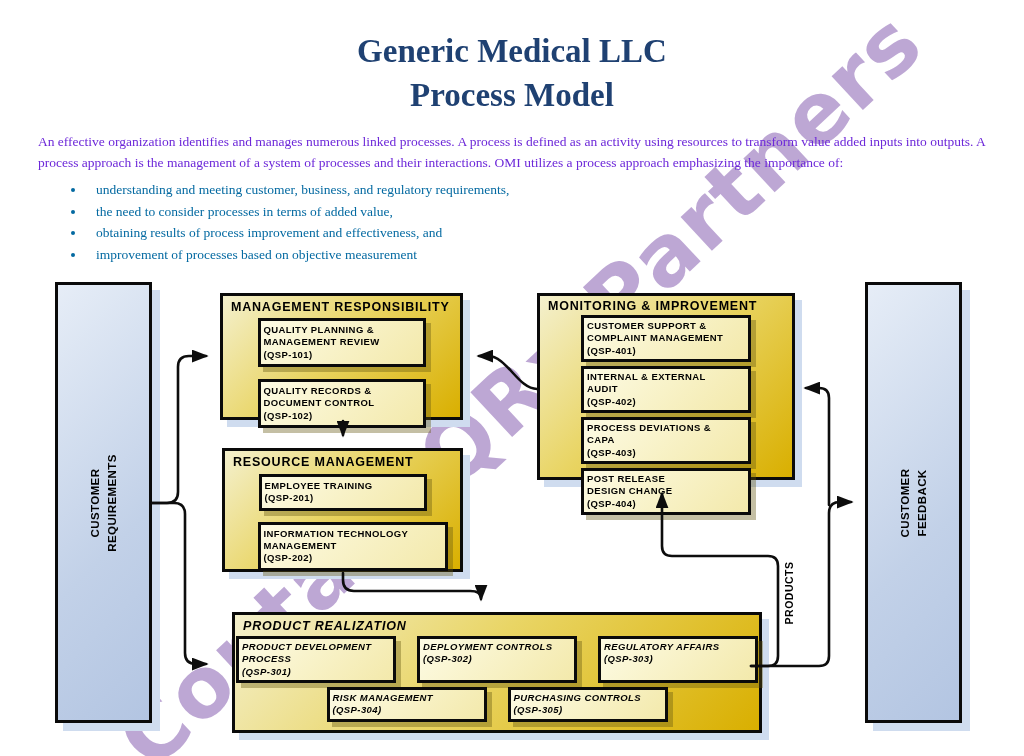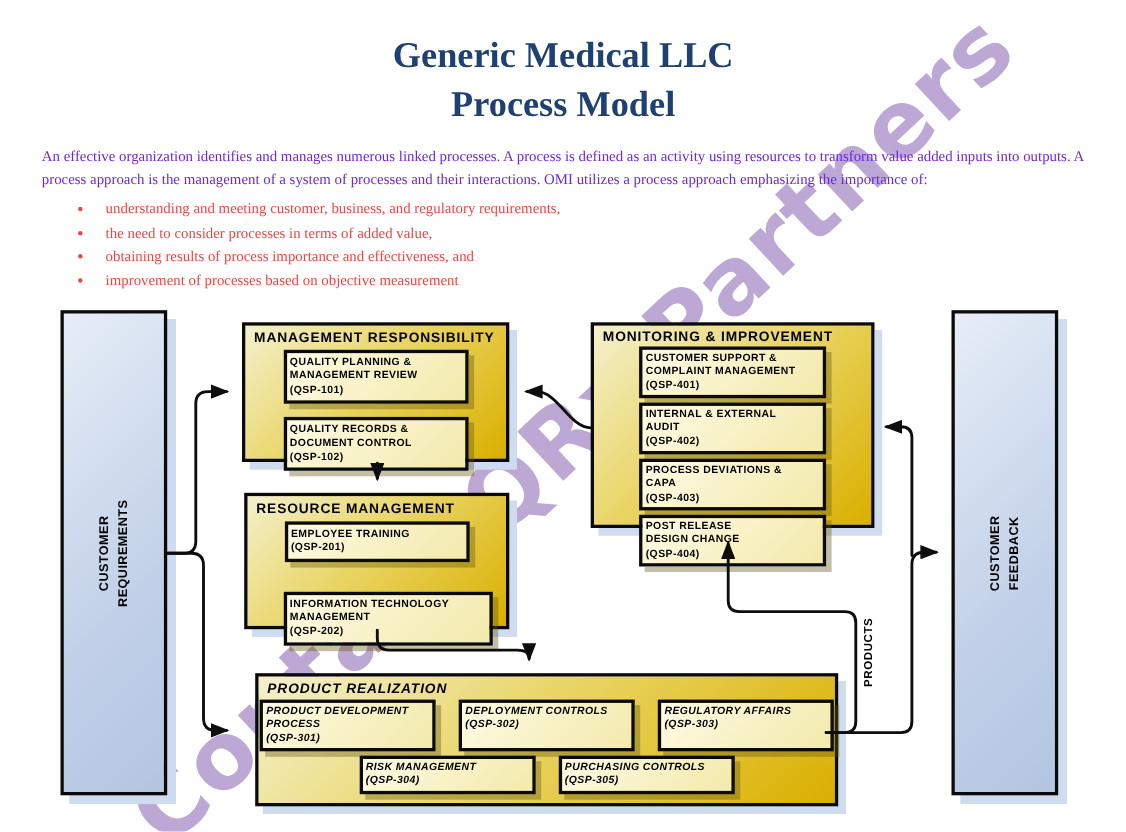--- a/index.html
+++ b/index.html
@@ -20,21 +20,21 @@
   .hdr h1{
     margin:0;font-family:"Liberation Serif",serif;font-weight:bold;
     font-size:33px;line-height:1.32;color:#1f4172;
   }
   .intro{
     position:absolute;left:38px;top:132px;width:952px;z-index:2;
     font-family:"Liberation Serif",serif;font-size:13.5px;line-height:1.55;color:#6d28d9;
   }
   .bullets{
     position:absolute;left:62px;top:180px;width:700px;z-index:2;
-    font-family:"Liberation Serif",serif;font-size:13.5px;line-height:1.45;color:#ef4444;
+    font-family:"Liberation Serif",serif;font-size:13.5px;line-height:1.45;color:#0369a1;
   }
   .bullets ul{margin:0;padding-left:24px;}
   .bullets li{margin:0 0 2px 0;padding-left:10px;}
   
   .gbox{
     position:absolute;z-index:2;border:3px solid #0a0a0a;
     background:linear-gradient(135deg,#f4f0cd 0%,#e9d565 45%,#d9af00 100%);
     box-shadow:7px 7px 0 #cfdcef;box-sizing:border-box;
   }
   .gbox .stitle{
@@ -48,21 +48,21 @@
     line-height:1.3;color:#000;padding:3px 3px;
   }
   .item span{display:block;}
   .col{display:flex;flex-direction:column;align-items:center;}
   
   #sec-mgmt{left:220px;top:293px;width:243px;height:127px;}
   #sec-mgmt .item{width:168px;}
   #sec-mgmt .items{gap:12px;margin-top:2px;}
   #sec-res{left:222px;top:448px;width:241px;height:124px;}
   #sec-res .item{width:168px;}
-  #sec-res .items{gap:27px;margin-top:3px;}
+  #sec-res .items{gap:11px;margin-top:3px;}
   #sec-res .item:nth-child(2){width:190px;margin-left:20px;}
   #sec-mon{left:537px;top:293px;width:258px;height:187px;}
   #sec-mon .item{width:170px;padding:2px 3px;}
   #sec-mon .items{gap:4px;margin-top:0;}
   #sec-mon .stitle{padding-top:3px;}
   #sec-prod{left:232px;top:612px;width:530px;height:121px;font-style:italic;}
   #sec-prod .row{display:flex;justify-content:center;gap:21px;}
   #sec-prod .row1{margin-top:1px;}
   #sec-prod .row2{margin-top:4px;}
   #sec-prod .item{width:160px;padding:2px 3px;}
@@ -103,21 +103,21 @@
   <h1><span>Generic Medical LLC</span><br>
   <span>Process Model</span></h1>
 </div>
 
 <div class="intro">An effective organization identifies and manages numerous linked processes. A process is defined as an activity using resources to transform value added inputs into outputs. A process approach is the management of a system of processes and their interactions. OMI utilizes a process approach emphasizing the importance of:</div>
 
 <div class="bullets">
   <ul>
     <li>understanding and meeting customer, business, and regulatory requirements,</li>
     <li>the need to consider processes in terms of added value,</li>
-    <li>obtaining results of process importance and effectiveness, and</li>
+    <li>obtaining results of process improvement and effectiveness, and</li>
     <li>improvement of processes based on objective measurement</li>
   </ul>
 </div>
 
 <div class="bbox" id="box-cr">
   <div class="vlabel">
     <span>CUSTOMER</span>
     <span>REQUIREMENTS</span>
   </div>
 </div>

